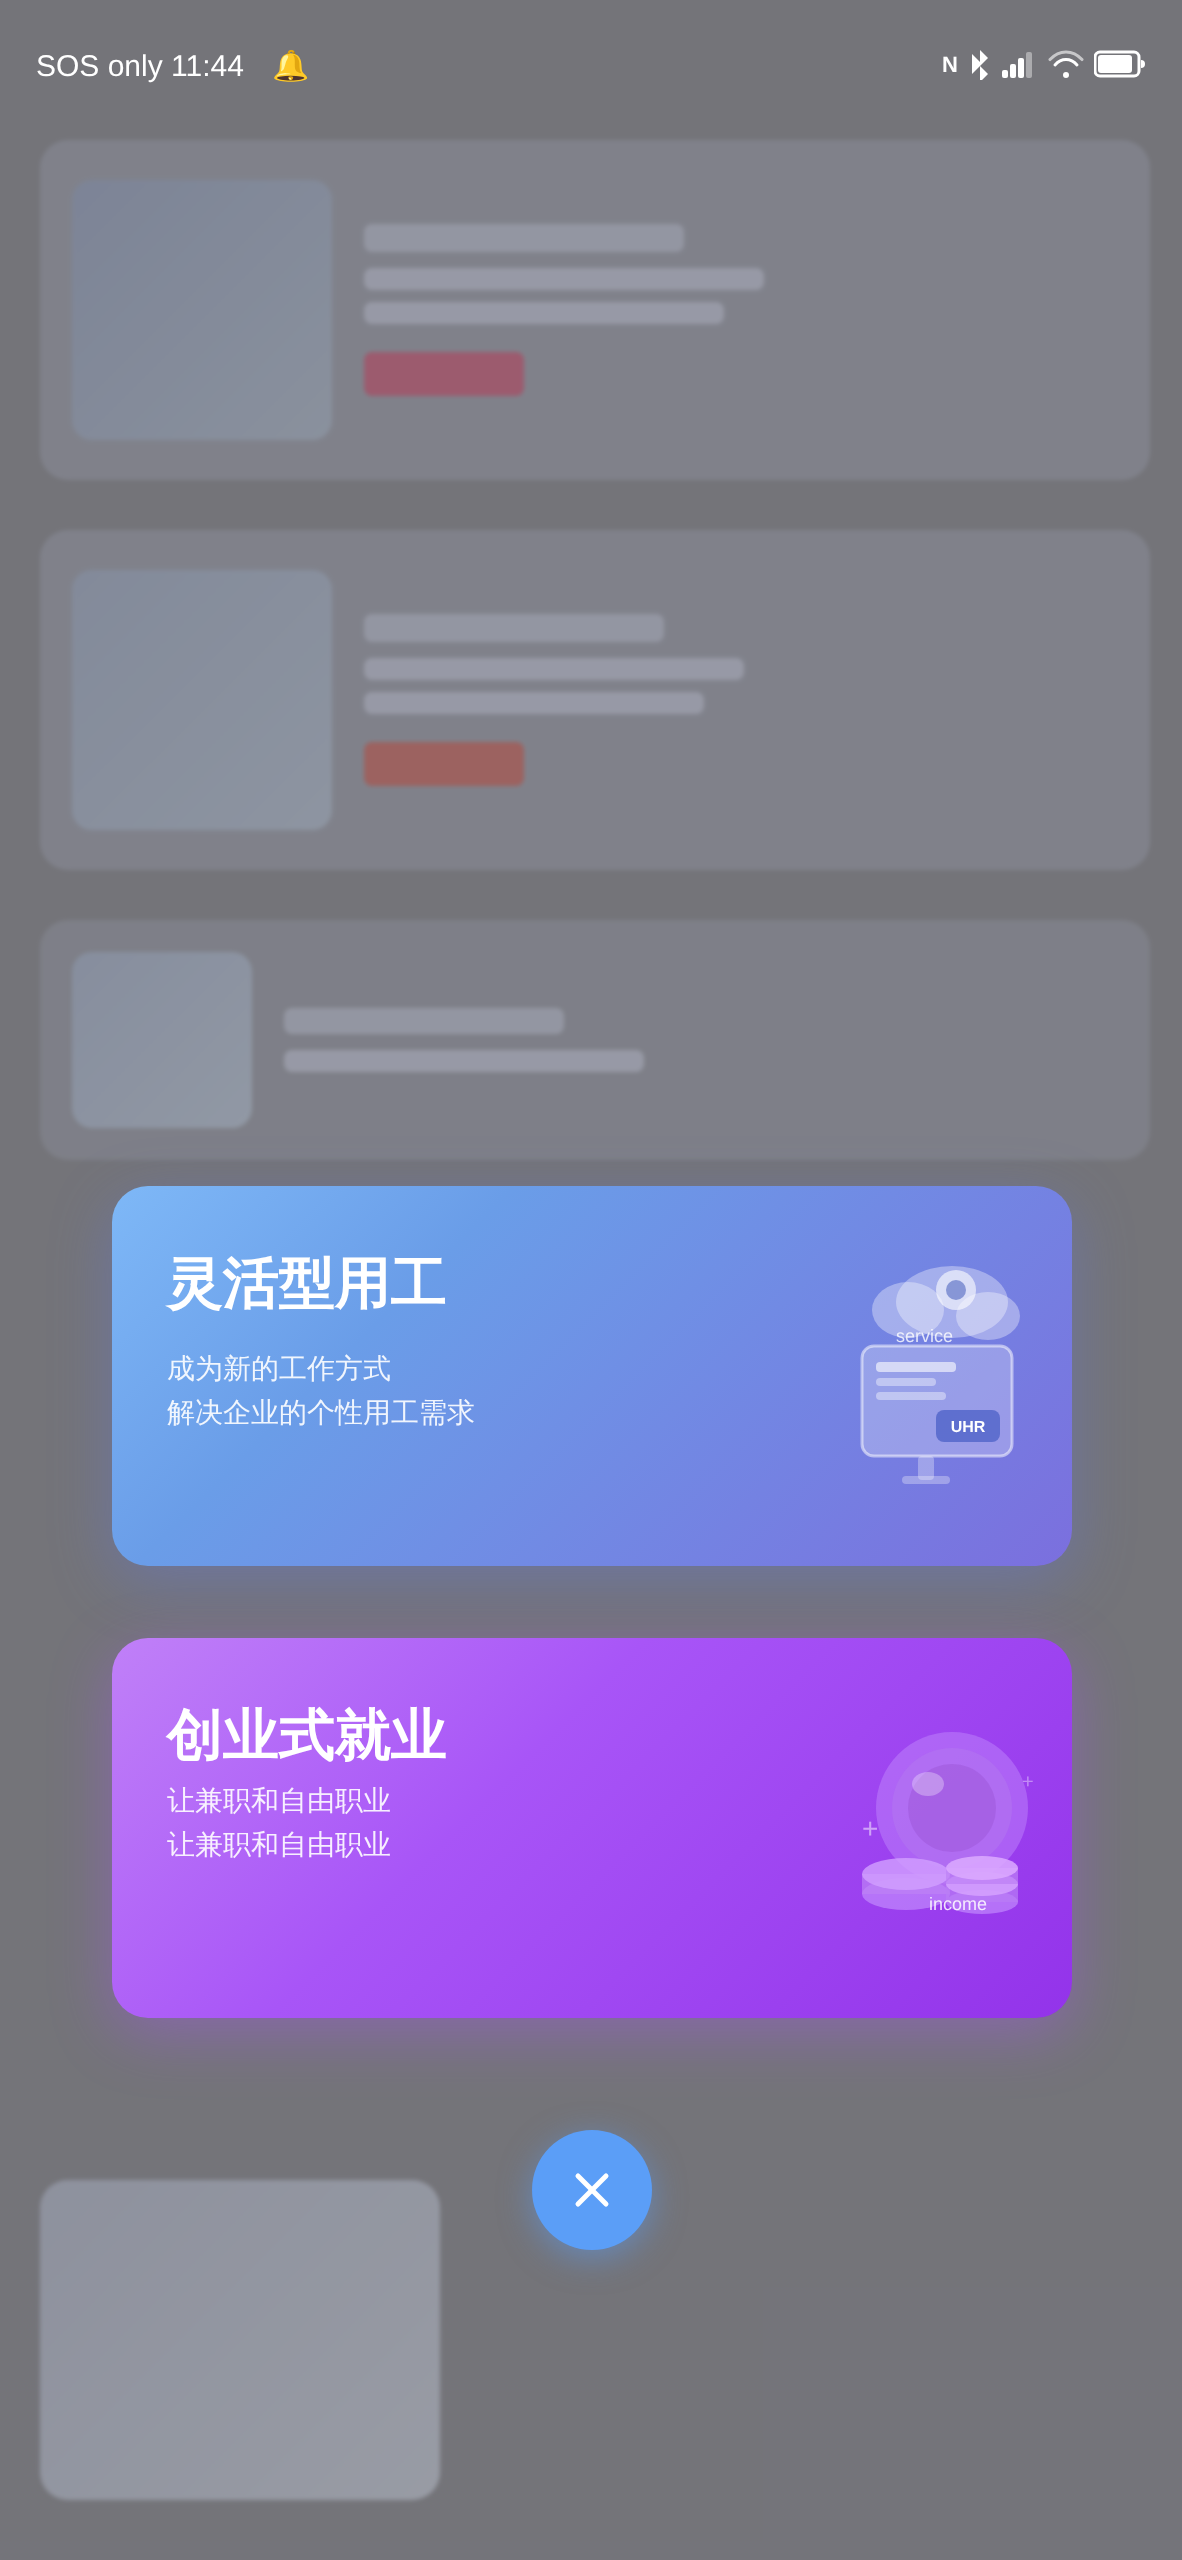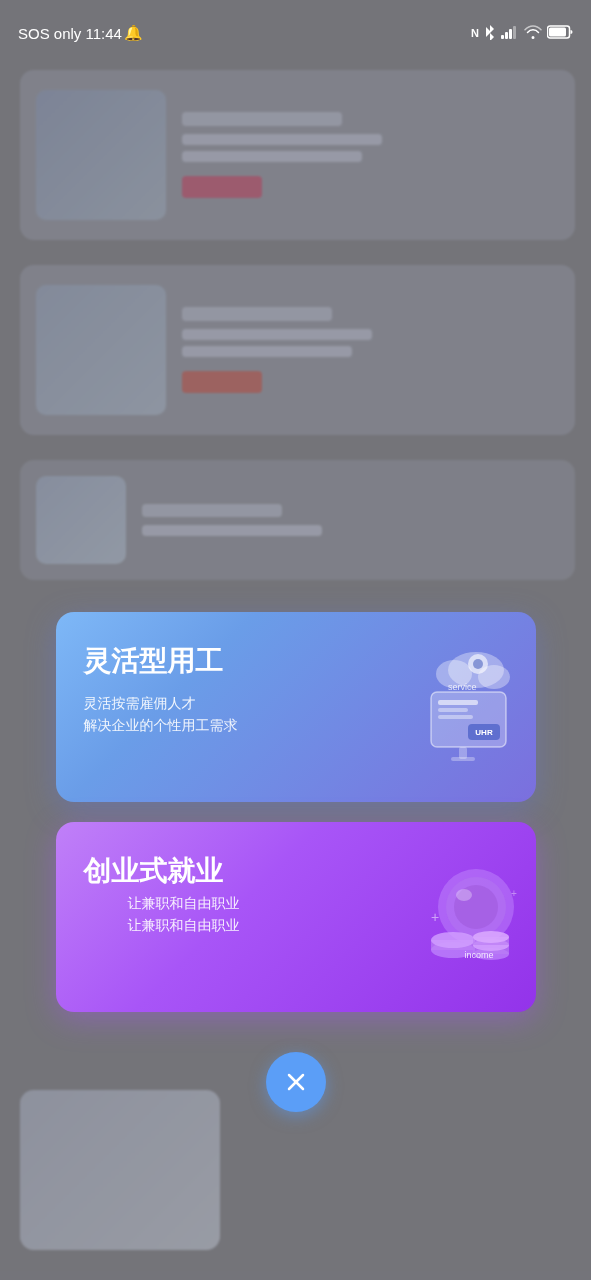--- a/index.html
+++ b/index.html
@@ -31,45 +31,45 @@
       z-index: 10;
       display: flex;
       align-items: center;
       justify-content: space-between;
       padding: 10px 18px 0 18px;
     }
 
     .status-left {
       display: flex;
       align-items: center;
-      gap: 2px;
+      gap: 14px;
       color: #fff;
       font-size: 15px;
       font-weight: 500;
     }
 
     .status-right {
       display: flex;
       align-items: center;
       gap: 5px;
       color: #fff;
       font-size: 13px;
     }
 
     
     .modal-container {
       position: absolute;
-      top: 612px;
+      top: 593px;
       left: 50%;
       transform: translateX(-50%);
       width: 480px;
       z-index: 5;
       display: flex;
       flex-direction: column;
-      gap: 20px;
+      gap: 36px;
       align-items: center;
     }
 
     
     .card-flexible {
       width: 100%;
       height: 190px;
       border-radius: 18px;
       background: linear-gradient(135deg, #7eb8f7 0%, #6a9de8 30%, #7b6fde 100%);
       position: relative;
@@ -107,21 +107,20 @@
       font-size: 28px;
       font-weight: 700;
       color: #fff;
       margin-bottom: 2px;
     }
 
     .card-startup .card-desc {
       font-size: 14px;
       color: rgba(255,255,255,0.9);
       line-height: 1.6;
-      text-align: center;
     }
 
     
     .illus-flexible {
       position: absolute;
       right: 20px;
       top: 50%;
       transform: translateY(-50%);
       width: 140px;
       height: 130px;
@@ -242,21 +241,21 @@
     </span>
   </div>
 </div>
 
 <div class="modal-container">
 
   <div class="card-flexible">
     <div style="position:relative;z-index:2;max-width:200px;">
       <div class="card-title">灵活型用工</div>
       <div class="card-desc">
-        <span>灵活按需雇佣人才</span><br>
+        <span>成为新的工作方式</span><br>
         <span>解决企业的个性用工需求</span>
       </div>
     </div>
 
     <div class="illus-flexible">
       <svg viewBox="0 0 140 130" fill="none" xmlns="http://www.w3.org/2000/svg">
 
         <ellipse cx="100" cy="28" rx="28" ry="18" fill="rgba(255,255,255,0.35)"></ellipse>
         <ellipse cx="78" cy="32" rx="18" ry="14" fill="rgba(255,255,255,0.35)"></ellipse>
         <ellipse cx="118" cy="35" rx="16" ry="12" fill="rgba(255,255,255,0.35)"></ellipse>

